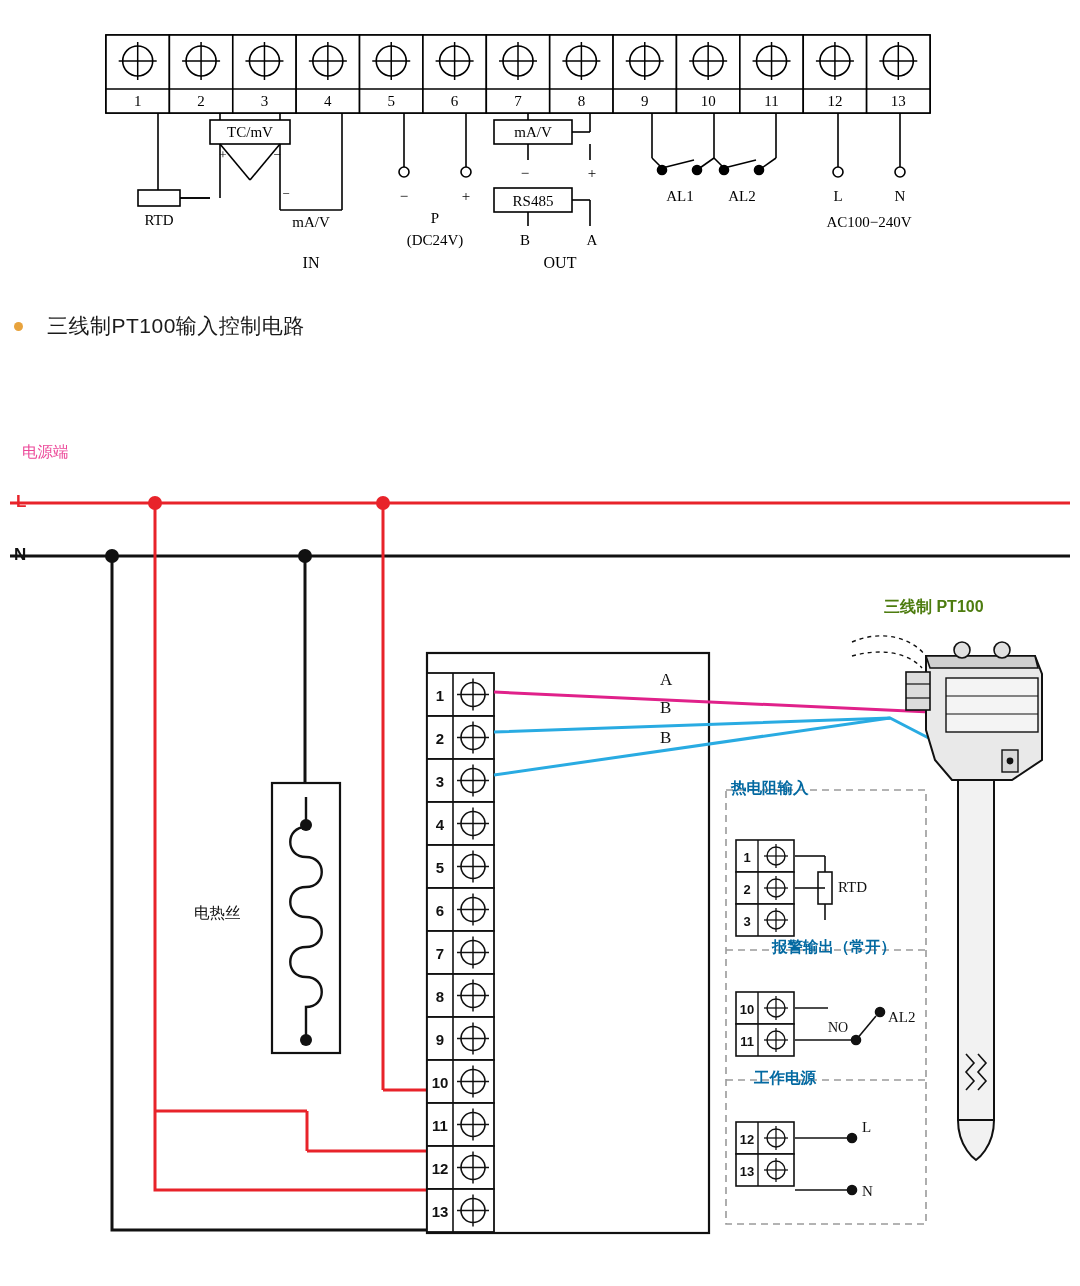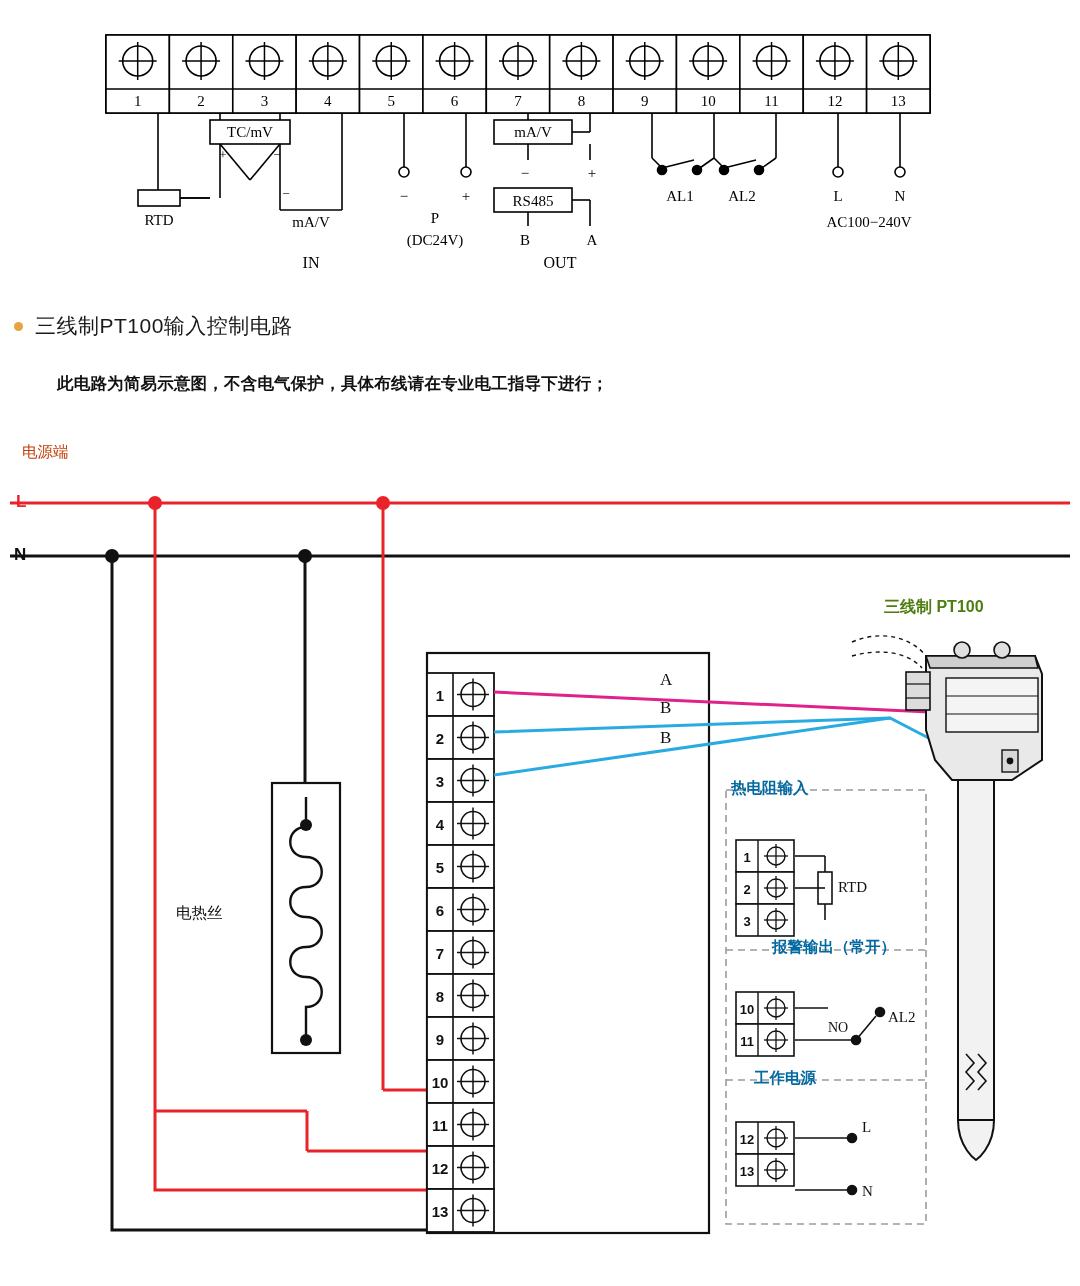--- a/index.html
+++ b/index.html
@@ -22,21 +22,21 @@
   svg { display: block; }
 
   
   .serif { font-family: "Liberation Serif", serif; }
   .bullet-row {
     position: absolute;
     left: 14px;
     top: 312px;
     display: flex;
     align-items: center;
-    gap: 12px;
+    gap: 24px;
   }
   .bullet-dot {
     width: 9px;
     height: 9px;
     border-radius: 50%;
     background: #e8a33d;
     flex: none;
   }
   .bullet-title {
     font-size: 21px;
@@ -50,21 +50,21 @@
     font-size: 16.5px;
     font-weight: bold;
     color: #111;
     letter-spacing: 0.2px;
   }
   .power-label {
     position: absolute;
     left: 22px;
     top: 442px;
     font-size: 15.5px;
-    color: #c2410c;
+    color: #ec4899;
   }
   .lbl-L {
     position: absolute;
     left: 16px;
     top: 492px;
     font-size: 17px;
     font-weight: bold;
     color: #e8232a;
   }
   .lbl-N {
@@ -79,21 +79,21 @@
     position: absolute;
     left: 884px;
     top: 597px;
     font-size: 16px;
     font-weight: bold;
     color: #4d7c0f;
     white-space: nowrap;
   }
   .heater-label {
     position: absolute;
-    left: 176px;
+    left: 194px;
     top: 903px;
     font-size: 15.5px;
     color: #111;
     white-space: nowrap;
   }
   .legend-title {
     position: absolute;
     font-size: 15.5px;
     font-weight: bold;
     color: #0369a1;
@@ -296,21 +296,20 @@
         <text x="810" y="181">N</text>
         <text x="779" y="207">AC100−240V</text>
       </g>
     </svg>
   </div>
 
   <div class="bullet-row">
     <span class="bullet-dot"></span>
     <span class="bullet-title">三线制PT100输入控制电路</span>
   </div>
-  <div class="sub-note">此电路为简易示意图，不含电气保护，具体布线请在专业电工指导下进行；</div>
 
   <div class="power-label">电源端</div>
   <div class="lbl-L">L</div>
   <div class="lbl-N">N</div>
   <div class="pt100-title">三线制 PT100</div>
   <div class="heater-label">电热丝</div>
 
   <div class="abs" style="left:0px; top:460px;">
     <svg width="1080" height="810" viewBox="0 0 1080 810">
 

